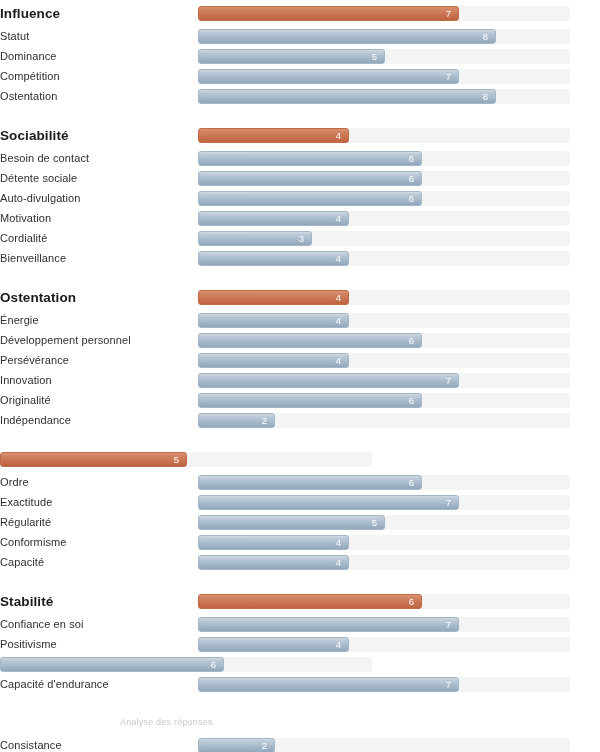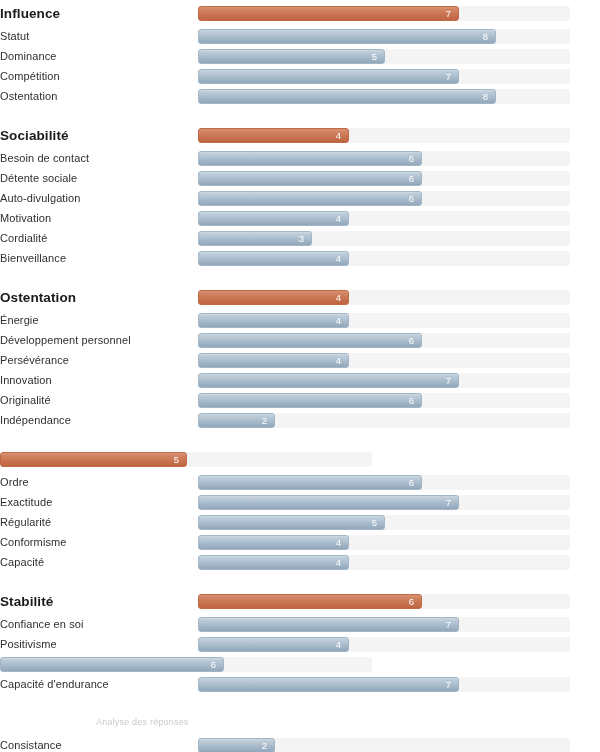--- a/index.html
+++ b/index.html
@@ -79,21 +79,21 @@
     font-size: 9.5px;
     color: #ffffff;
     padding-right: 7px;
     line-height: 13px;
     font-weight: normal;
   }
 
   
   .consistency-block { margin-top: 22px; }
   .analysis-caption {
-    margin-left: 96px;
+    margin-left: 120px;
     font-size: 9px;
     color: #c9c9cc;
     line-height: 12px;
     letter-spacing: 0.2px;
     margin-bottom: 7px;
   }
 </style>
 </head>
 <body>
 

